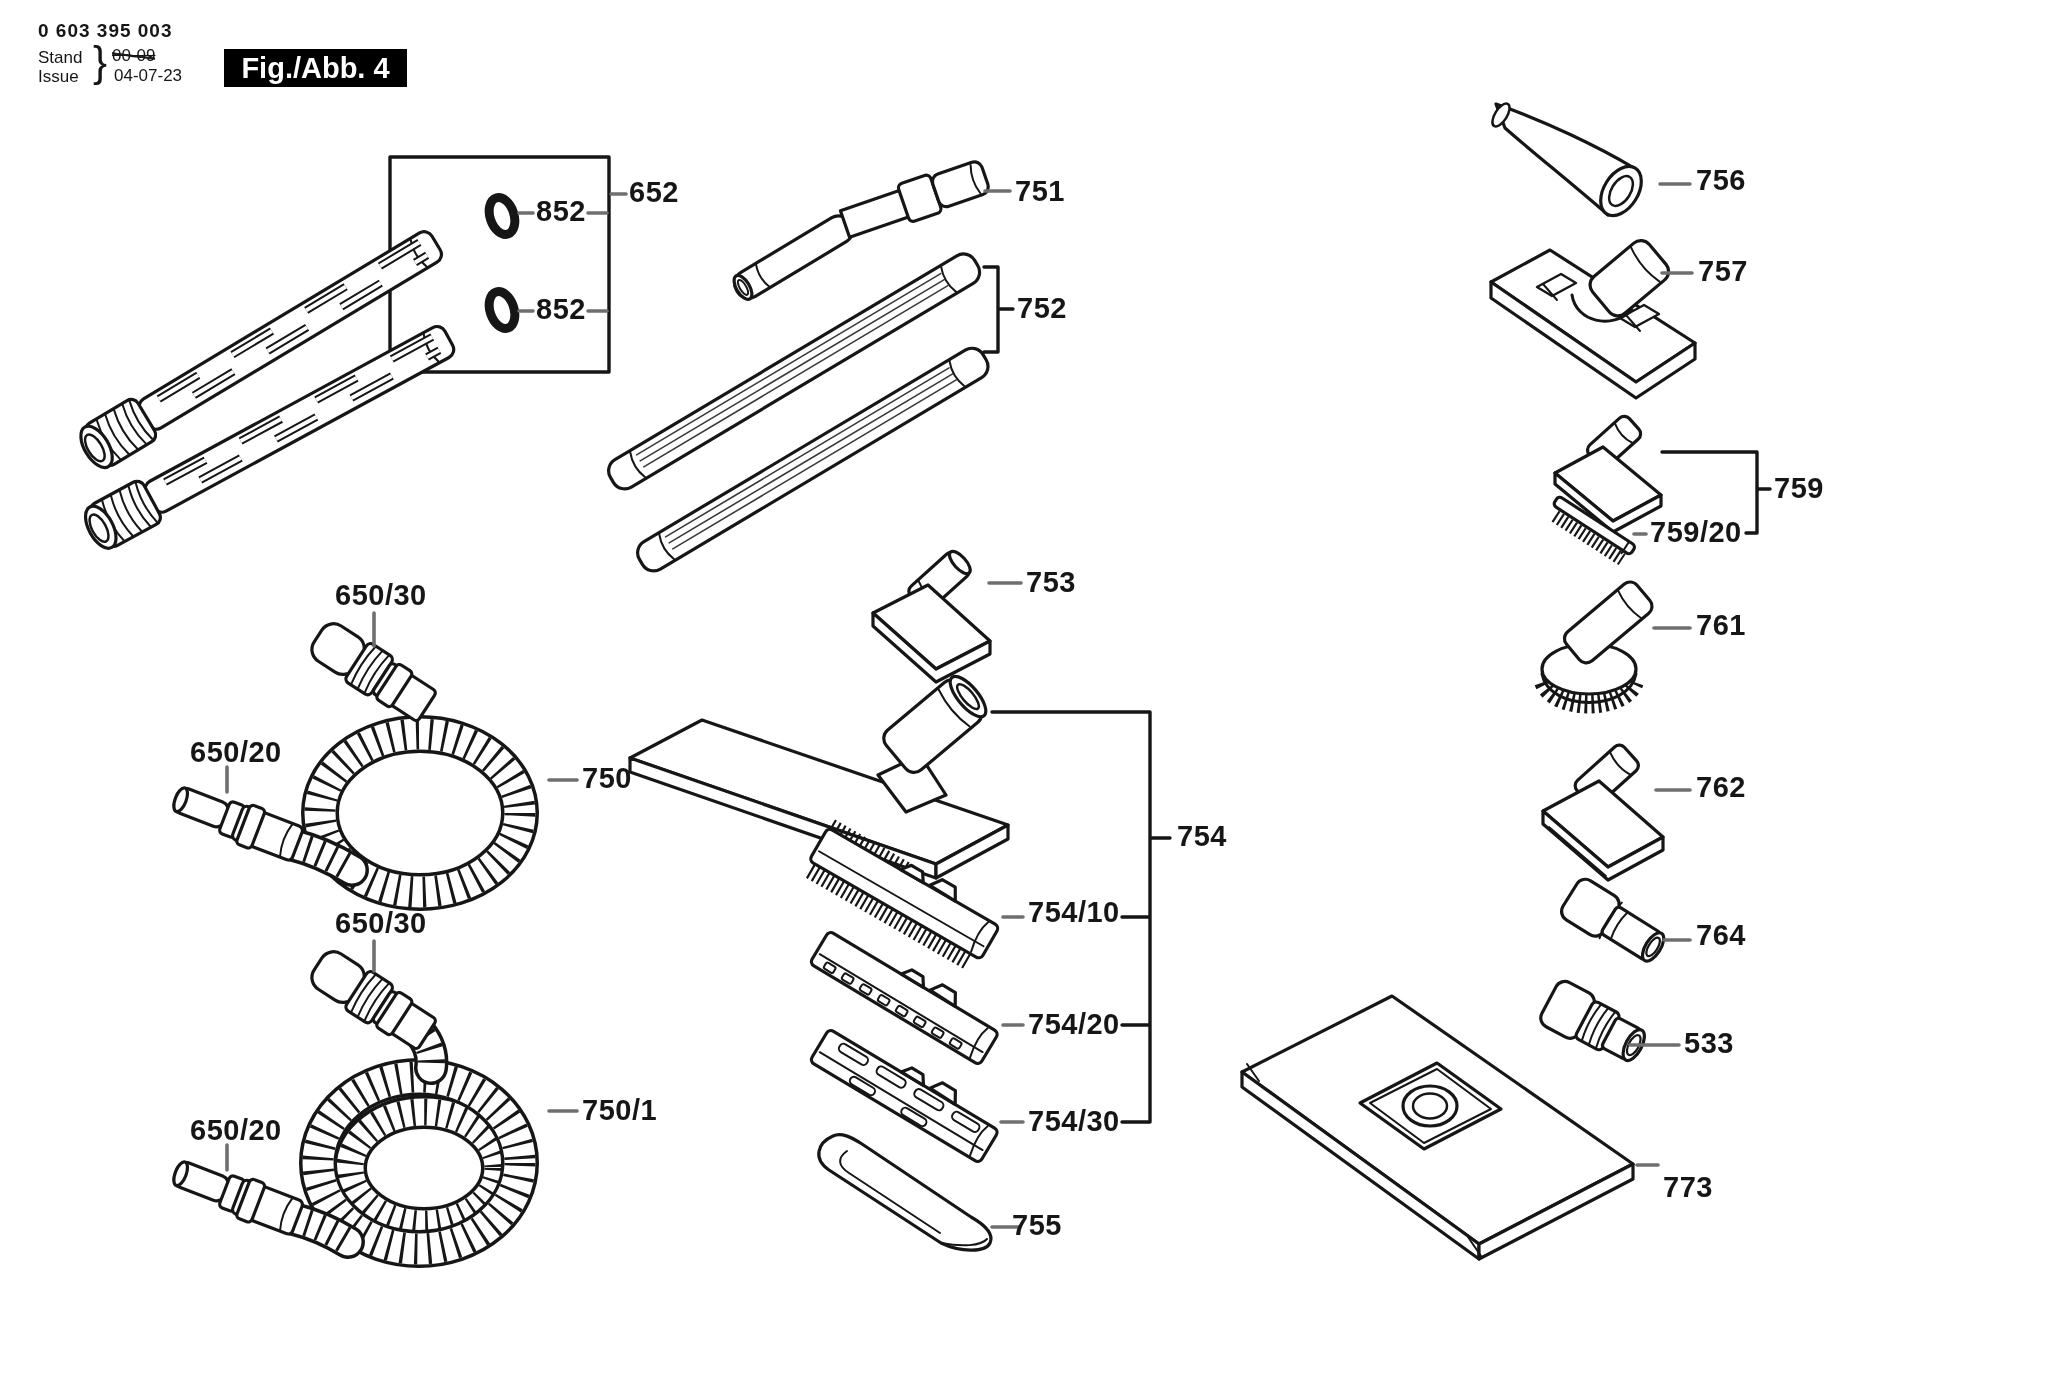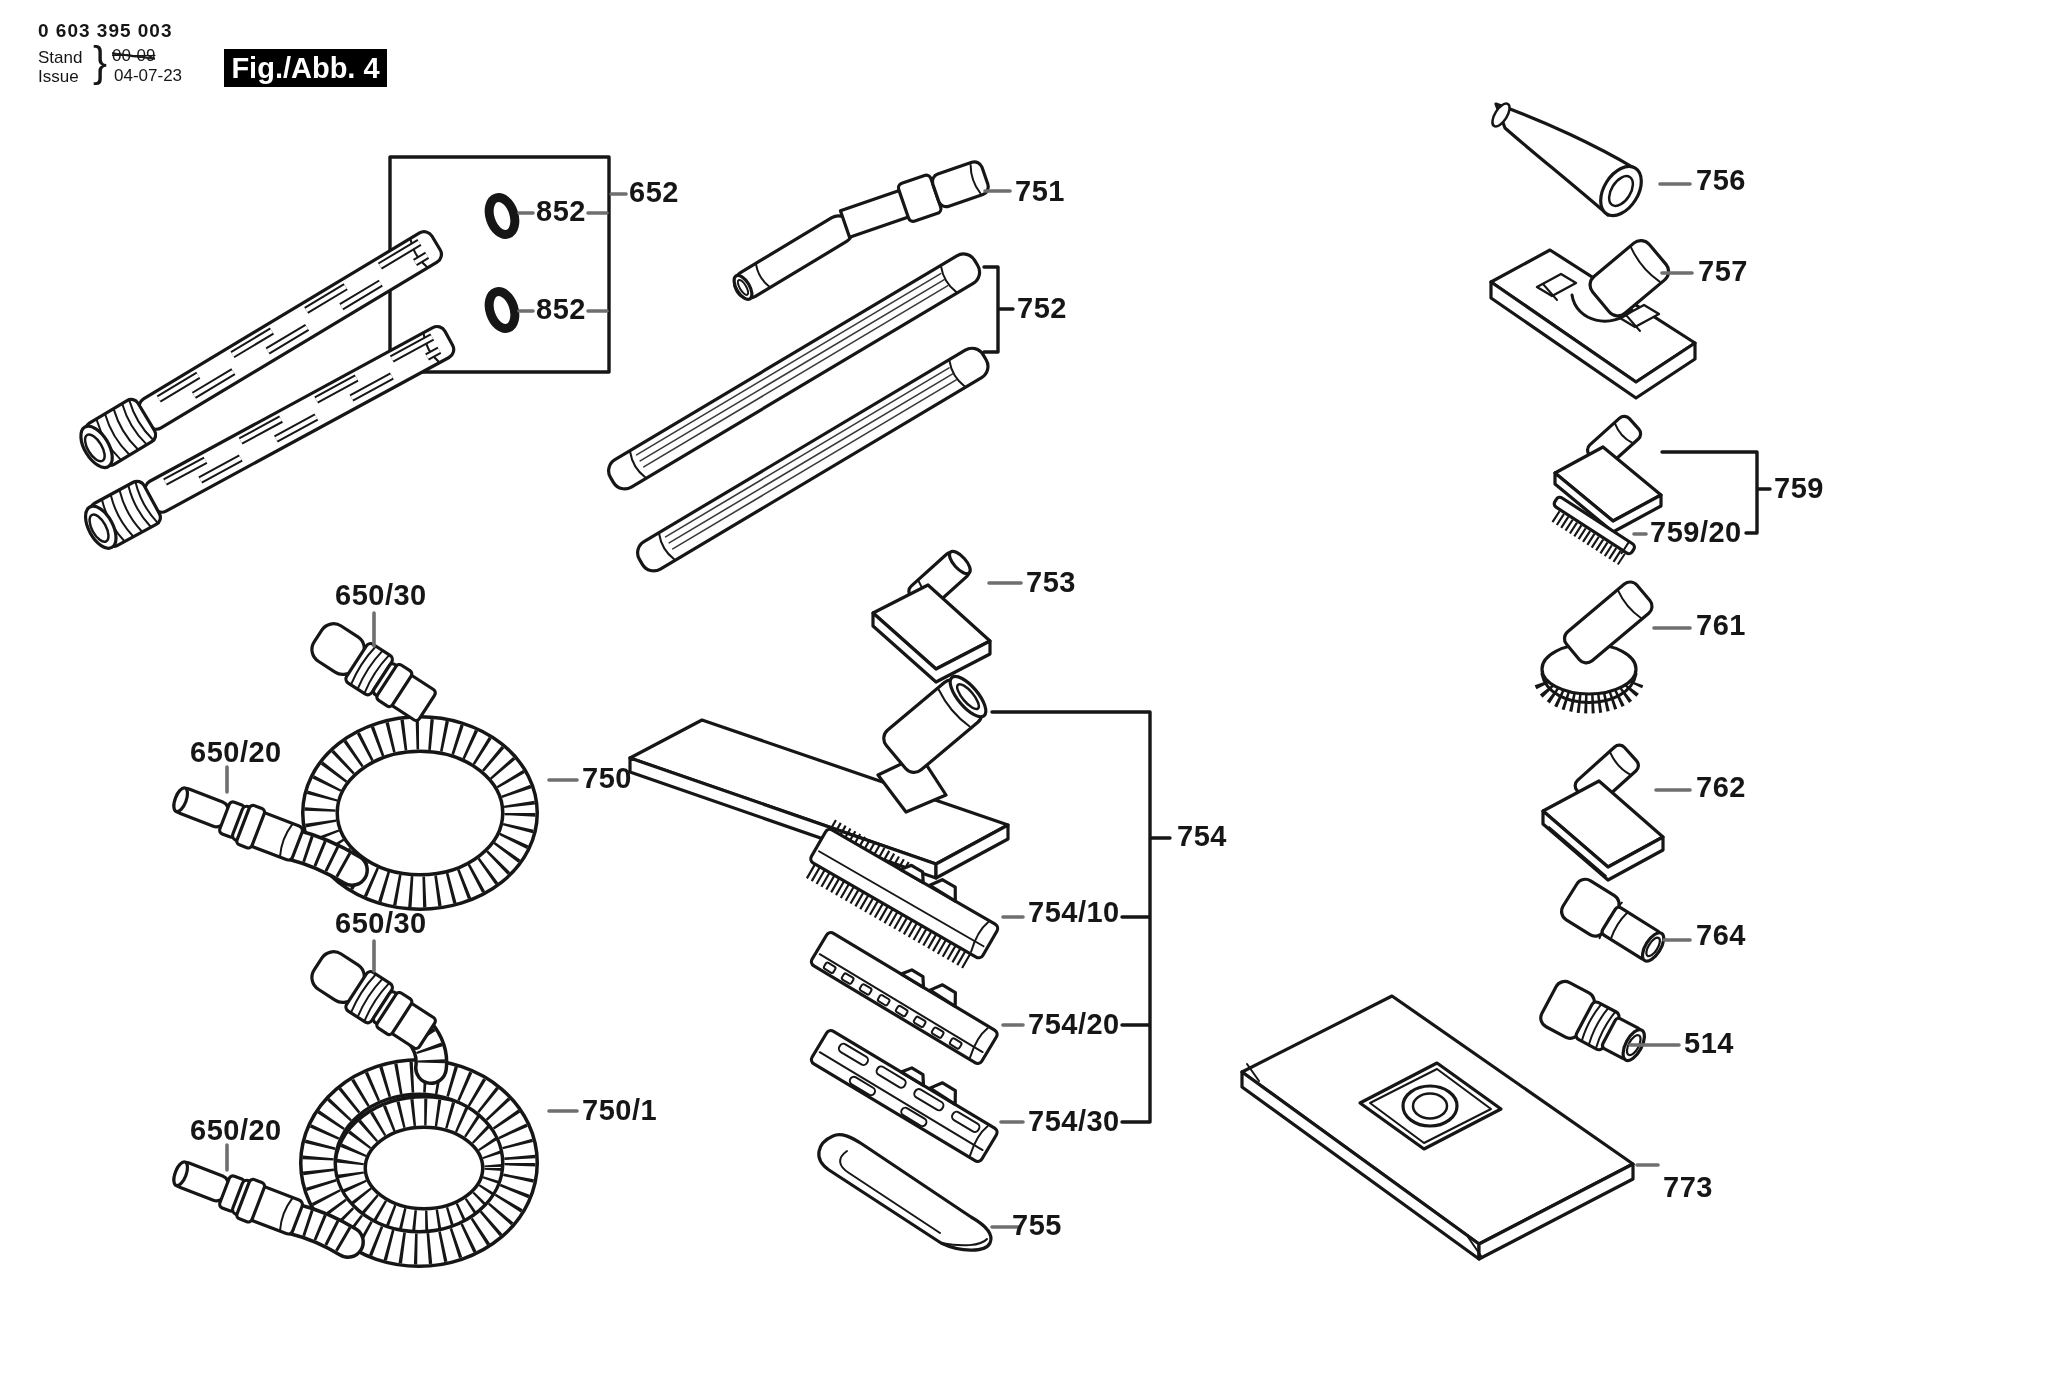--- a/index.html
+++ b/index.html
@@ -6,21 +6,21 @@
   .stage{position:relative;width:2068px;height:1392px;background:#fff;overflow:hidden;
          font-family:"Liberation Sans",sans-serif;color:#161616;padding-left:22px;}
   .stage svg{position:absolute;left:0;top:0;}
   .abs{position:absolute;white-space:nowrap;}
   .plabel{position:absolute;font-weight:bold;font-size:29px;line-height:29px;white-space:nowrap;letter-spacing:.5px;}
   .hdr-num{left:38px;top:20px;font-size:19px;font-weight:bold;letter-spacing:1px;}
   .hdr-word{font-size:17px;}
   .hdr-brace{left:93px;top:41px;font-size:42px;font-weight:400;line-height:42px;}
   .hdr-date{font-size:17px;}
   .scratched{text-decoration:line-through;background:linear-gradient(7deg,transparent 44%,#222 47%,#222 53%,transparent 56%);}
-  .fig-box{left:224px;top:49px;width:163px;height:38px;background:#000;color:#fff;
+  .fig-box{left:224px;top:49px;width:183px;height:38px;background:#000;color:#fff;
            display:flex;align-items:center;justify-content:center;font-size:29px;font-weight:bold;}
   .footer{left:1698px;top:1218px;font-size:20px;line-height:24.5px;}
 </style>
 </head>
 <body>
 
 <div class="stage">
 
 <svg width="2068" height="1392" viewBox="0 0 2068 1392" stroke="#161616" stroke-width="3.2" fill="none" stroke-linecap="round" stroke-linejoin="round">
 
@@ -357,17 +357,17 @@
   <div class="plabel" style="left:335px;top:909px;">650/30</div>
   <div class="plabel" style="left:190px;top:1116px;">650/20</div>
   <div class="plabel" style="left:582px;top:1096px;">750/1</div>
   <div class="plabel" style="left:1696px;top:166px;">756</div>
   <div class="plabel" style="left:1698px;top:257px;">757</div>
   <div class="plabel" style="left:1774px;top:474px;">759</div>
   <div class="plabel" style="left:1650px;top:518px;">759/20</div>
   <div class="plabel" style="left:1696px;top:611px;">761</div>
   <div class="plabel" style="left:1696px;top:773px;">762</div>
   <div class="plabel" style="left:1696px;top:921px;">764</div>
-  <div class="plabel" style="left:1684px;top:1029px;">514</div>
+  <div class="plabel" style="left:1684px;top:1029px;">533</div>
   <div class="plabel" style="left:1663px;top:1148px;margin-top:25px;">773</div>
 
 
 </div>
 
 </body></html>

